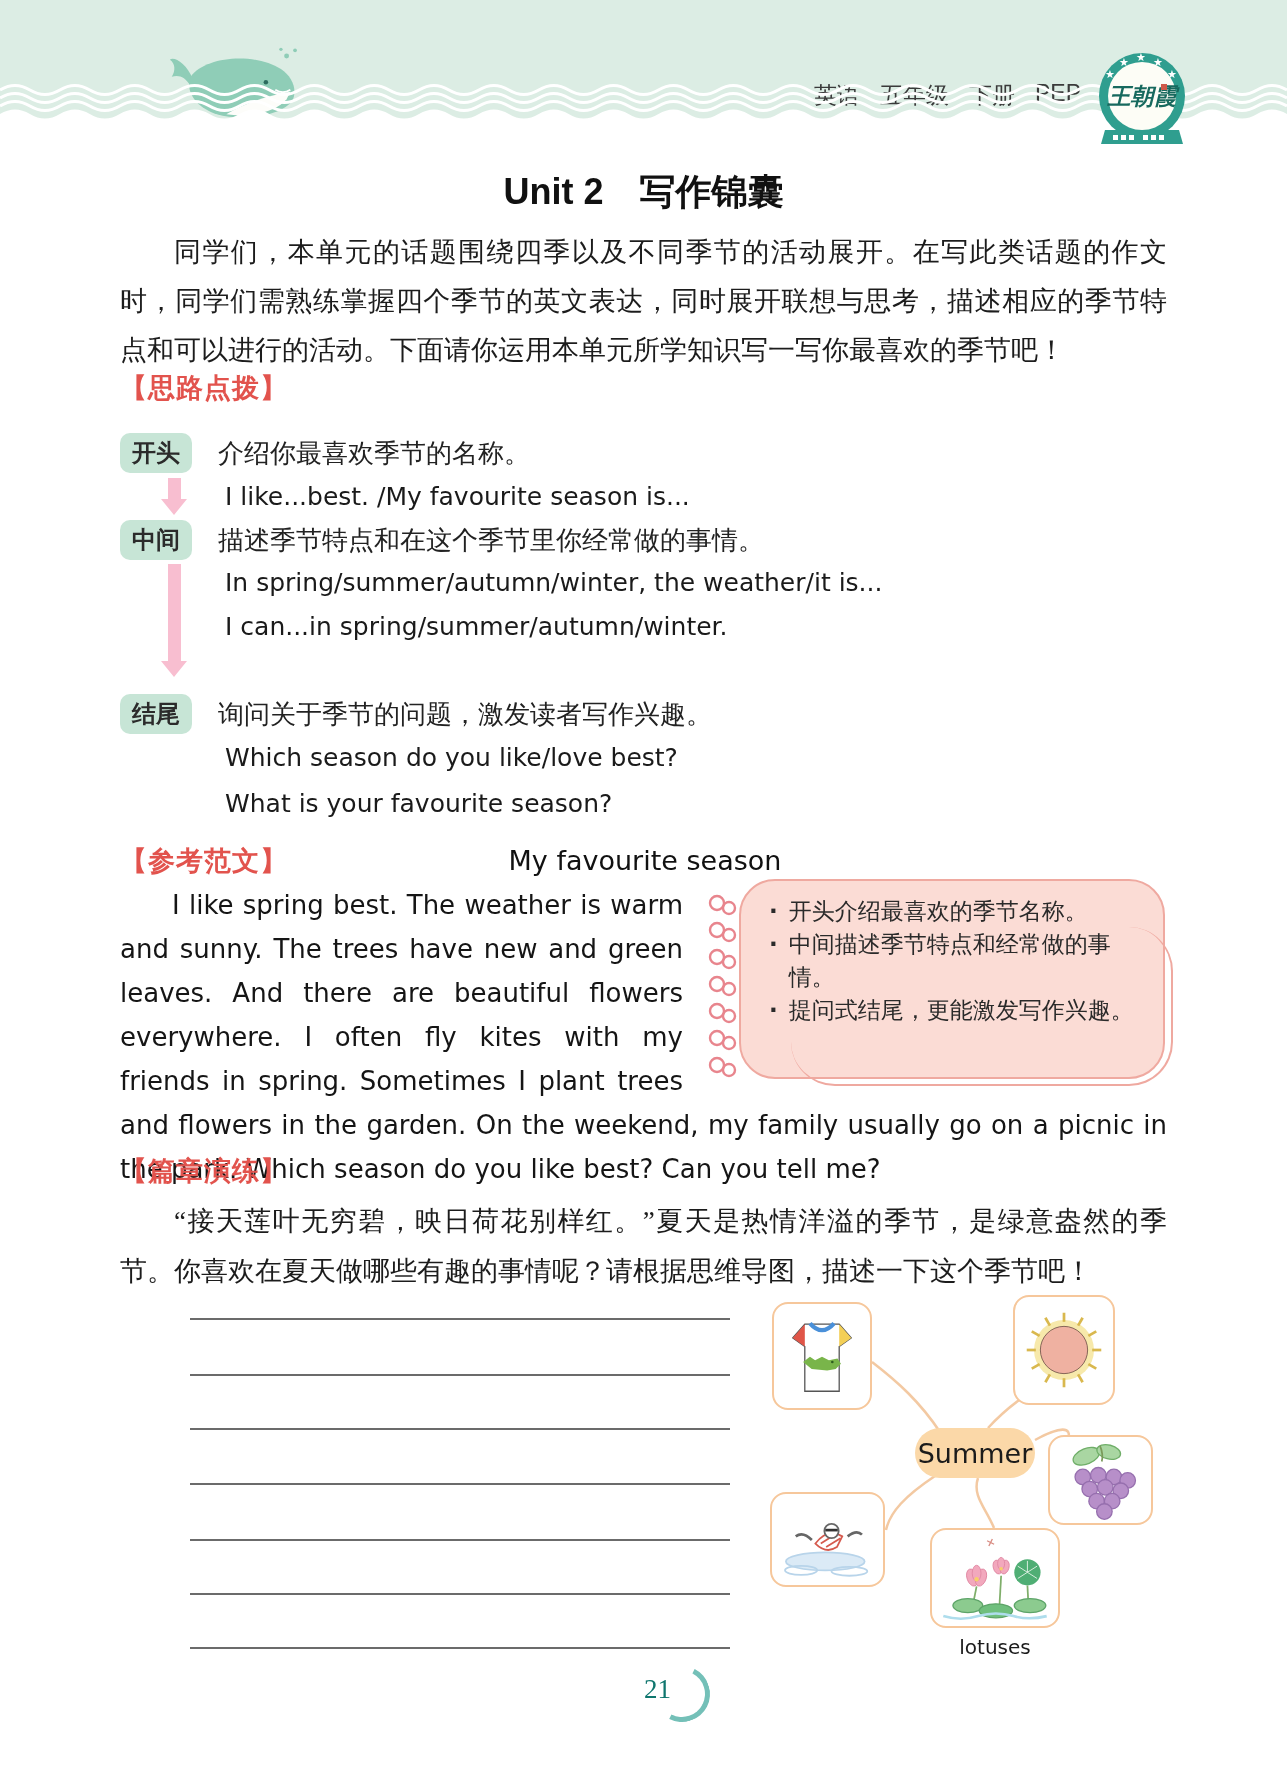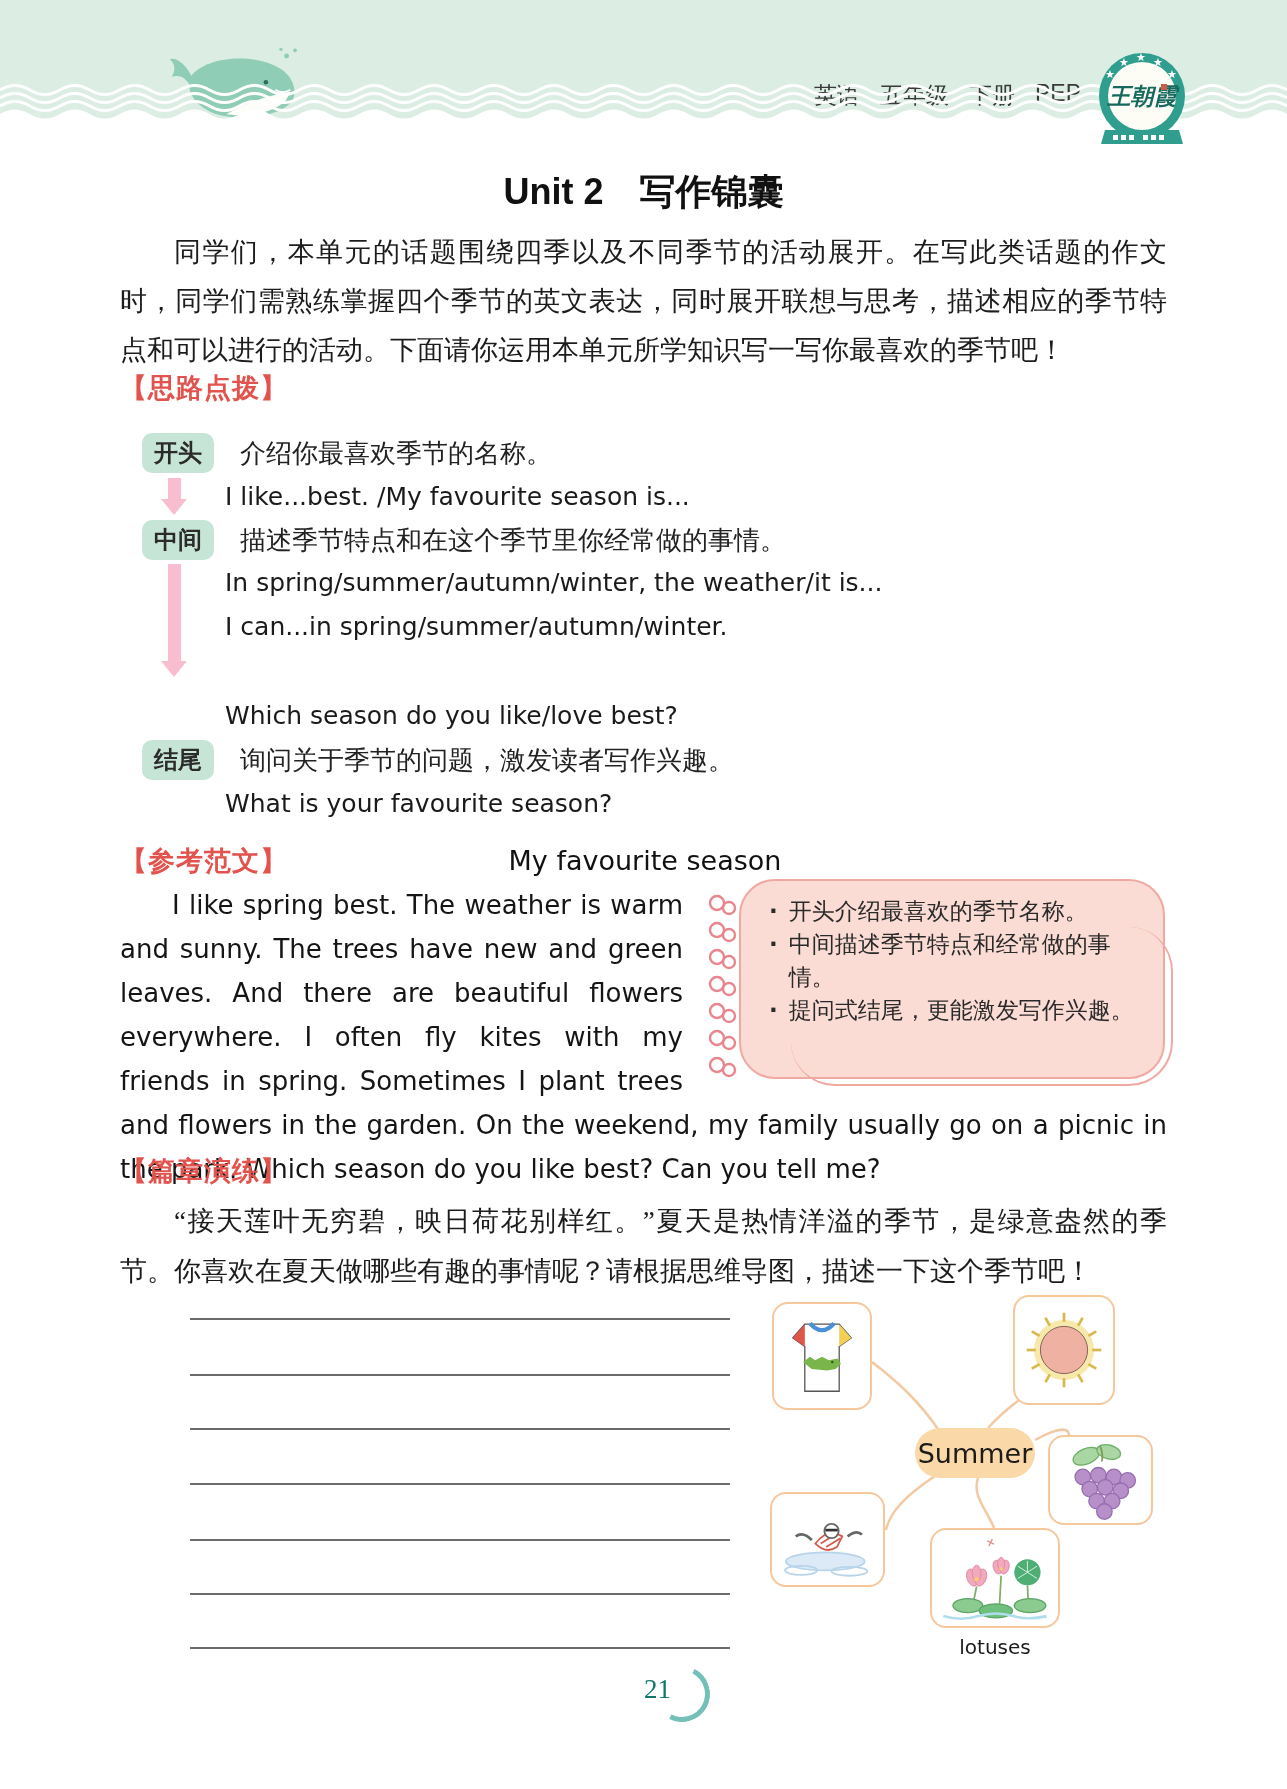--- a/index.html
+++ b/index.html
@@ -29,21 +29,21 @@
   }
   .intro{
     position:absolute;top:228px;left:120px;width:1047px;
     font-size:27px;line-height:49px;text-align:justify;text-indent:2em;
   }
   
   .outline{position:absolute;top:424px;left:120px;width:1047px;}
   .o-row{position:relative;}
   .o-badge-row{display:flex;align-items:center;height:42px;margin-top:8px;}
   .badge{
-    display:inline-block;margin-left:22px;margin-right:20px;padding:4px 12px;
+    display:inline-block;margin-right:20px;padding:4px 12px;
     background:#c7e5d6;border-radius:10px;
     font-family:"Liberation Sans","DejaVu Sans",sans-serif;font-weight:bold;font-size:24px;color:#2b2b2b;
   }
   .o-desc{font-size:26px;color:#222;margin-left:6px;}
   .o-eng-row{height:45px;line-height:45px;padding-left:105px;font-size:25px;color:#1a1a1a;}
   .o-eng-group{padding-left:105px;}
   .o-eng-group div{height:44px;line-height:44px;font-size:25px;color:#1a1a1a;}
   .arrow{position:absolute;left:48px;width:13px;background:#f8bed0;}
   .arrow::after{
     content:"";position:absolute;bottom:-15px;left:-7px;
@@ -186,25 +186,25 @@
   </div>
   <div class="o-row o-eng-row eng">I like...best. /My favourite season is...</div>
   <div class="o-row o-badge-row" style="margin-top:0;">
     <span class="badge">中间</span>
     <span class="o-desc">描述季节特点和在这个季节里你经常做的事情。</span>
   </div>
   <div class="o-row o-eng-group eng" style="height:132px;">
     <div>In spring/summer/autumn/winter, the weather/it is...</div>
     <div>I can...in spring/summer/autumn/winter.</div>
   </div>
-  <div class="o-row o-eng-row eng" style="height:46px;line-height:46px;">Which season do you like/love best?</div>
   <div class="o-row o-badge-row" style="margin-top:0;">
     <span class="badge">结尾</span>
     <span class="o-desc">询问关于季节的问题，激发读者写作兴趣。</span>
   </div>
+  <div class="o-row o-eng-row eng" style="height:46px;line-height:46px;">Which season do you like/love best?</div>
   <div class="o-row o-eng-row eng" style="height:46px;line-height:46px;">What is your favourite season?</div>
 
   <div class="arrow arrow-short"></div>
   <div class="arrow arrow-long"></div>
 </div>
 
 <div class="sample-row">
   <span class="sec-label" style="position:absolute;left:0;top:0;">【参考范文】</span>
   <span class="essay-title eng">My favourite season</span>
 </div>

